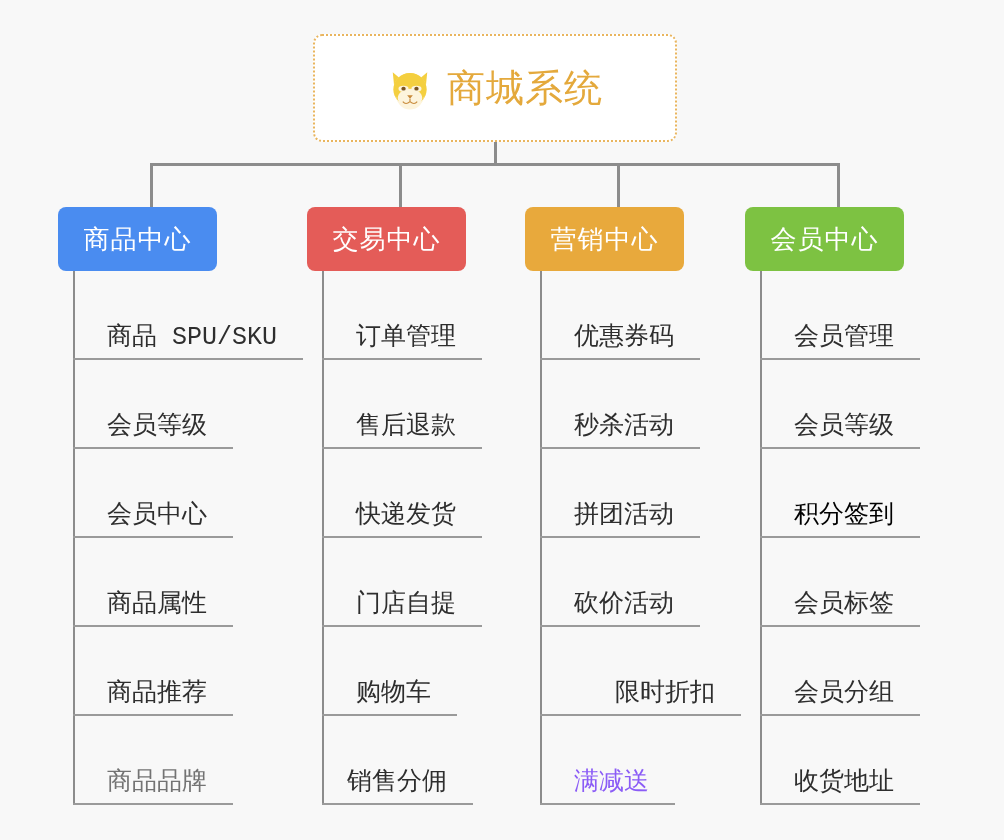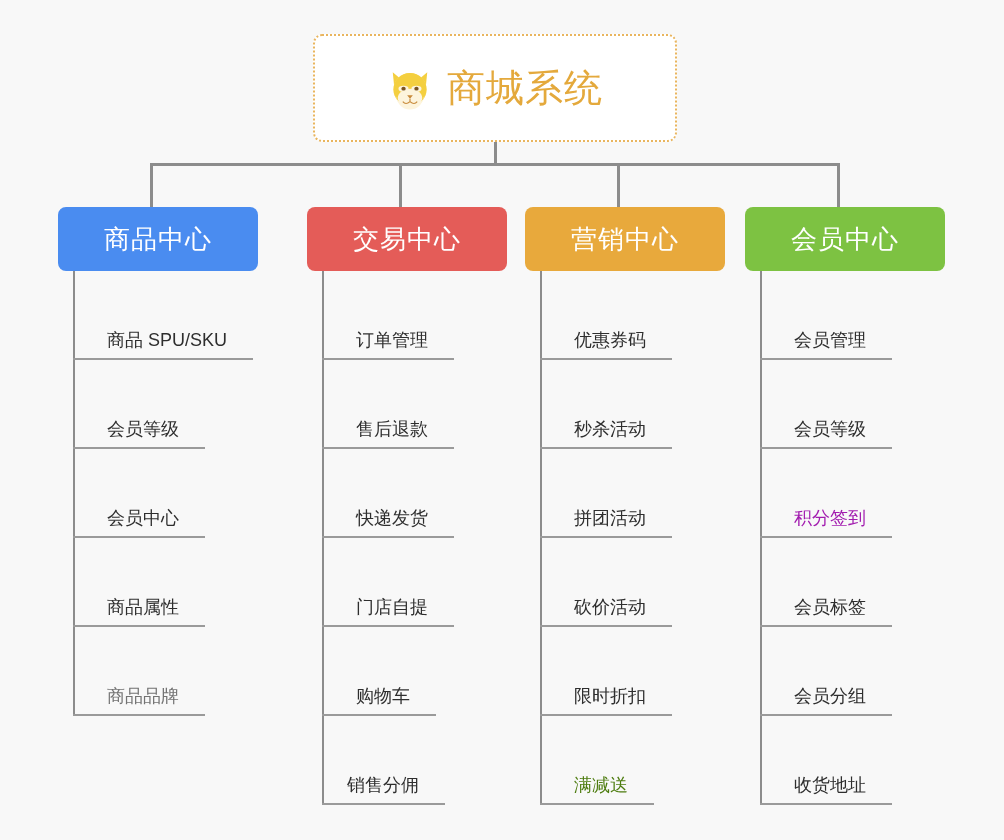--- a/index.html
+++ b/index.html
@@ -73,21 +73,21 @@
     height: 45px;
   }
 
   
   .column {
     position: absolute;
     top: 207px;
   }
   .col-header {
     position: relative;
-    width: 200px;
+    width: 159px;
     height: 64px;
     border-radius: 8px;
     display: flex;
     align-items: center;
     justify-content: center;
     box-sizing: border-box;
   }
   .col-header-label {
     font-size: 26px;
     line-height: 1;
@@ -118,24 +118,25 @@
     display: flex;
     align-items: flex-end;
   }
   .leaf-inner {
     position: relative;
     display: inline-block;
     padding: 0 26px 7px 34px;
     border-bottom: 2px solid #9a9a9a;
   }
   .leaf-label {
-    font-size: 18px;
+    font-size: 25px;
     line-height: 1.1;
     color: #2e2e2e;
     white-space: nowrap;
+    font-family: Liberation Mono, monospace;
   }
 
   
   #col-0 { left: 58px;  }
   #col-1 { left: 307px; }
   #col-2 { left: 525px; }
   #col-3 { left: 745px; }
 </style>
 </head>
 <body style="background: rgb(248, 248, 248);">
@@ -181,20 +182,23 @@
       <div class="leaf">
           <span class="leaf-inner" style="border-bottom-color: rgb(154, 154, 154);"><span class="leaf-label" style="color: rgb(46, 46, 46);">会员等级</span></span>
         </div>
       <div class="leaf">
           <span class="leaf-inner" style="border-bottom-color: rgb(154, 154, 154);"><span class="leaf-label" style="color: rgb(46, 46, 46);">会员中心</span></span>
         </div>
       <div class="leaf">
           <span class="leaf-inner" style="border-bottom-color: rgb(154, 154, 154);"><span class="leaf-label" style="color: rgb(46, 46, 46);">商品属性</span></span>
         </div>
       <div class="leaf">
+          <span class="leaf-inner" style="border-bottom-color: rgb(154, 154, 154);"><span class="leaf-label" style="color: rgb(46, 46, 46);">商品推荐</span></span>
+        </div>
+      <div class="leaf">
           <span class="leaf-inner" style="border-bottom-color: rgb(154, 154, 154);"><span class="leaf-label" style="color: #737373;">商品品牌</span></span>
         </div>
     </div>
   </div>
 
   <div class="column" id="col-1">
     <div class="col-header" style="background: rgb(228, 92, 88);">
       <span class="col-header-label">交易中心</span>
     </div>
     <div class="col-body">
@@ -232,42 +236,42 @@
       <div class="leaf">
           <span class="leaf-inner" style="border-bottom-color: rgb(154, 154, 154);"><span class="leaf-label" style="color: rgb(46, 46, 46);">秒杀活动</span></span>
         </div>
       <div class="leaf">
           <span class="leaf-inner" style="border-bottom-color: rgb(154, 154, 154);"><span class="leaf-label" style="color: rgb(46, 46, 46);">拼团活动</span></span>
         </div>
       <div class="leaf">
           <span class="leaf-inner" style="border-bottom-color: rgb(154, 154, 154);"><span class="leaf-label" style="color: rgb(46, 46, 46);">砍价活动</span></span>
         </div>
       <div class="leaf">
-          <span class="leaf-inner" style="border-bottom-color: rgb(154, 154, 154);"><span class="leaf-label" style="color: rgb(46, 46, 46);">限时折扣</span></span>
-        </div>
-      <div class="leaf">
-          <span class="leaf-inner" style="border-bottom-color: rgb(154, 154, 154);"><span class="leaf-label" style="color: #4d7c0f;">满减送</span></span>
+          <span class="leaf-inner" style="border-bottom-color: rgb(154, 154, 154);"><span class="leaf-label" style="color: rgb(46, 46, 46); margin-left: 41px;">限时折扣</span></span>
+        </div>
+      <div class="leaf">
+          <span class="leaf-inner" style="border-bottom-color: rgb(154, 154, 154);"><span class="leaf-label" style="color: #8b5cf6;">满减送</span></span>
         </div>
     </div>
   </div>
 
   <div class="column" id="col-3">
     <div class="col-header" style="background: rgb(125, 194, 66);">
       <span class="col-header-label">会员中心</span>
     </div>
     <div class="col-body">
       <div class="col-spine" style="background: rgb(140, 140, 140);"></div>
       <div class="leaf">
           <span class="leaf-inner" style="border-bottom-color: rgb(154, 154, 154);"><span class="leaf-label" style="color: rgb(46, 46, 46);">会员管理</span></span>
         </div>
       <div class="leaf">
           <span class="leaf-inner" style="border-bottom-color: rgb(154, 154, 154);"><span class="leaf-label" style="color: rgb(46, 46, 46);">会员等级</span></span>
         </div>
       <div class="leaf">
-          <span class="leaf-inner" style="border-bottom-color: rgb(154, 154, 154);"><span class="leaf-label" style="color: #a21caf;">积分签到</span></span>
+          <span class="leaf-inner" style="border-bottom-color: rgb(154, 154, 154);"><span class="leaf-label" style="color: #000000;">积分签到</span></span>
         </div>
       <div class="leaf">
           <span class="leaf-inner" style="border-bottom-color: rgb(154, 154, 154);"><span class="leaf-label" style="color: rgb(46, 46, 46);">会员标签</span></span>
         </div>
       <div class="leaf">
           <span class="leaf-inner" style="border-bottom-color: rgb(154, 154, 154);"><span class="leaf-label" style="color: rgb(46, 46, 46);">会员分组</span></span>
         </div>
       <div class="leaf">
           <span class="leaf-inner" style="border-bottom-color: rgb(154, 154, 154); margin-top: 38px;"><span class="leaf-label" style="color: rgb(46, 46, 46);">收货地址</span></span>
         </div>

